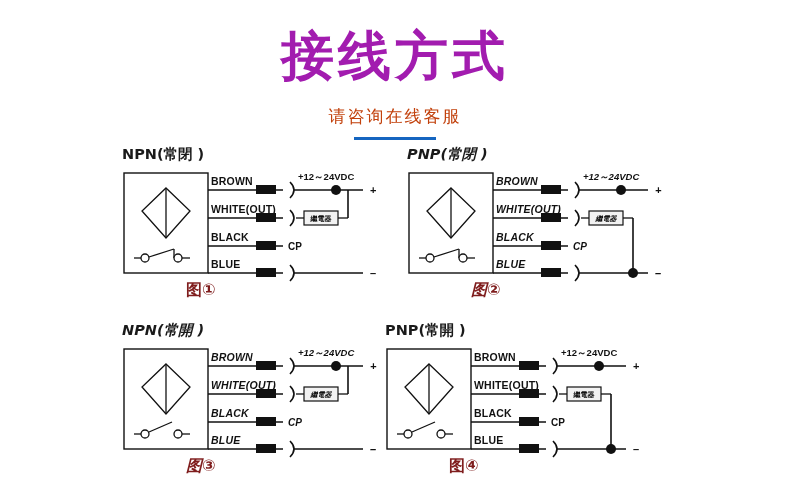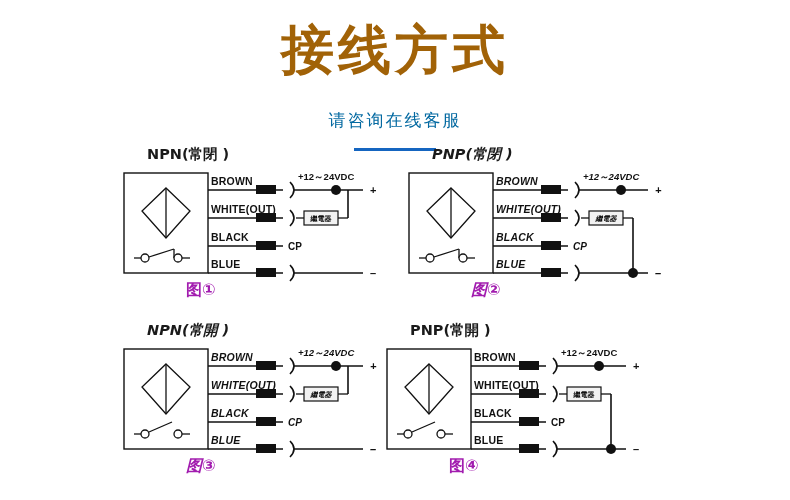--- a/index.html
+++ b/index.html
@@ -23,35 +23,35 @@
   
   .header {
     position: absolute;
     top: 0;
     left: 0;
     width: 790px;
     text-align: center;
   }
   .main-title {
     margin: 0;
-    padding-top: 20px;
+    padding-top: 26px;
     font-size: 53px;
     line-height: 60px;
     font-weight: bold;
     letter-spacing: 4px;
-    color: #a16207;
+    color: #a21caf;
     font-family: "DejaVu Sans", "Liberation Sans", sans-serif;
   }
   .subtitle {
-    margin: 16px;
+    margin: 6px;
     padding-top: 14px;
     font-size: 17px;
     line-height: 22px;
     letter-spacing: 2px;
-    color: #0369a1;
+    color: #c2410c;
     font-family: Liberation Serif, serif;
   }
   .accent-rule {
     margin: 9px auto 0 auto;
     width: 82px;
     height: 3px;
     background: #1565c0;
   }
 
   
@@ -74,29 +74,28 @@
 
   .dg-title {
     position: absolute;
     left: 14px;
     top: 0px;
     font-size: 14.5px;
     font-weight: bold;
     color: #1a1a1a;
     white-space: nowrap;
     font-family: "DejaVu Sans", "Liberation Sans", sans-serif;
-    margin-left: 25px;
   }
   .dg-caption {
     position: absolute;
     left: 78px;
     top: 135px;
     font-size: 16px;
     font-weight: bold;
-    color: #a21caf;
+    color: #7f1d1d;
     white-space: nowrap;
     font-family: "DejaVu Sans", "Liberation Sans", sans-serif;
   }
   .dg-svg {
     position: absolute;
     left: 0;
     top: 18px;
   }
 
   svg text {

